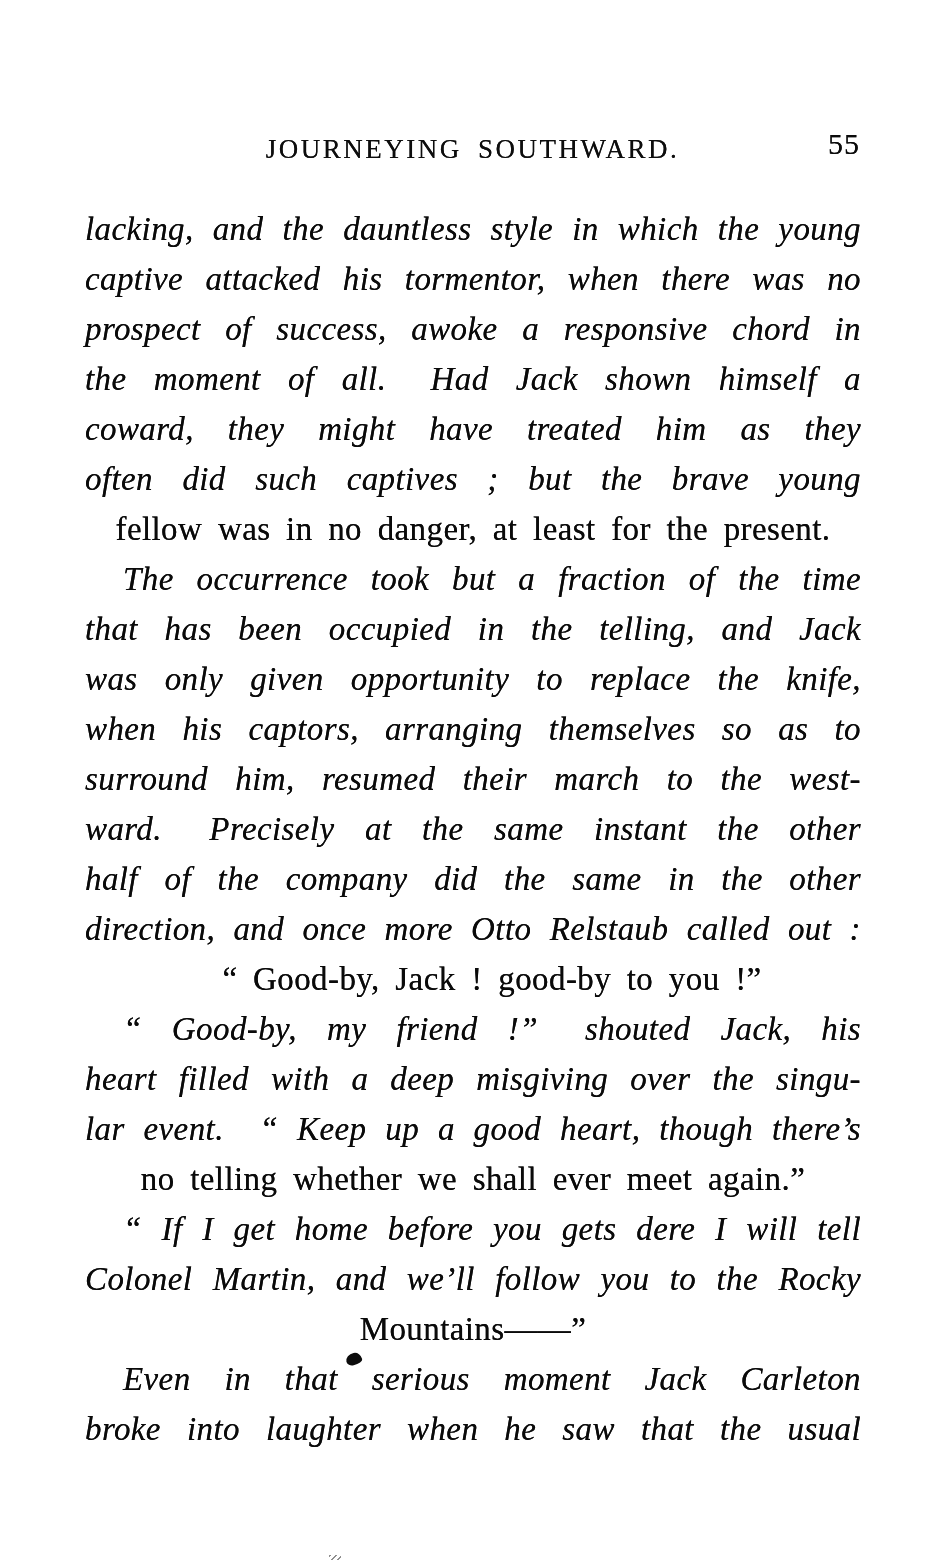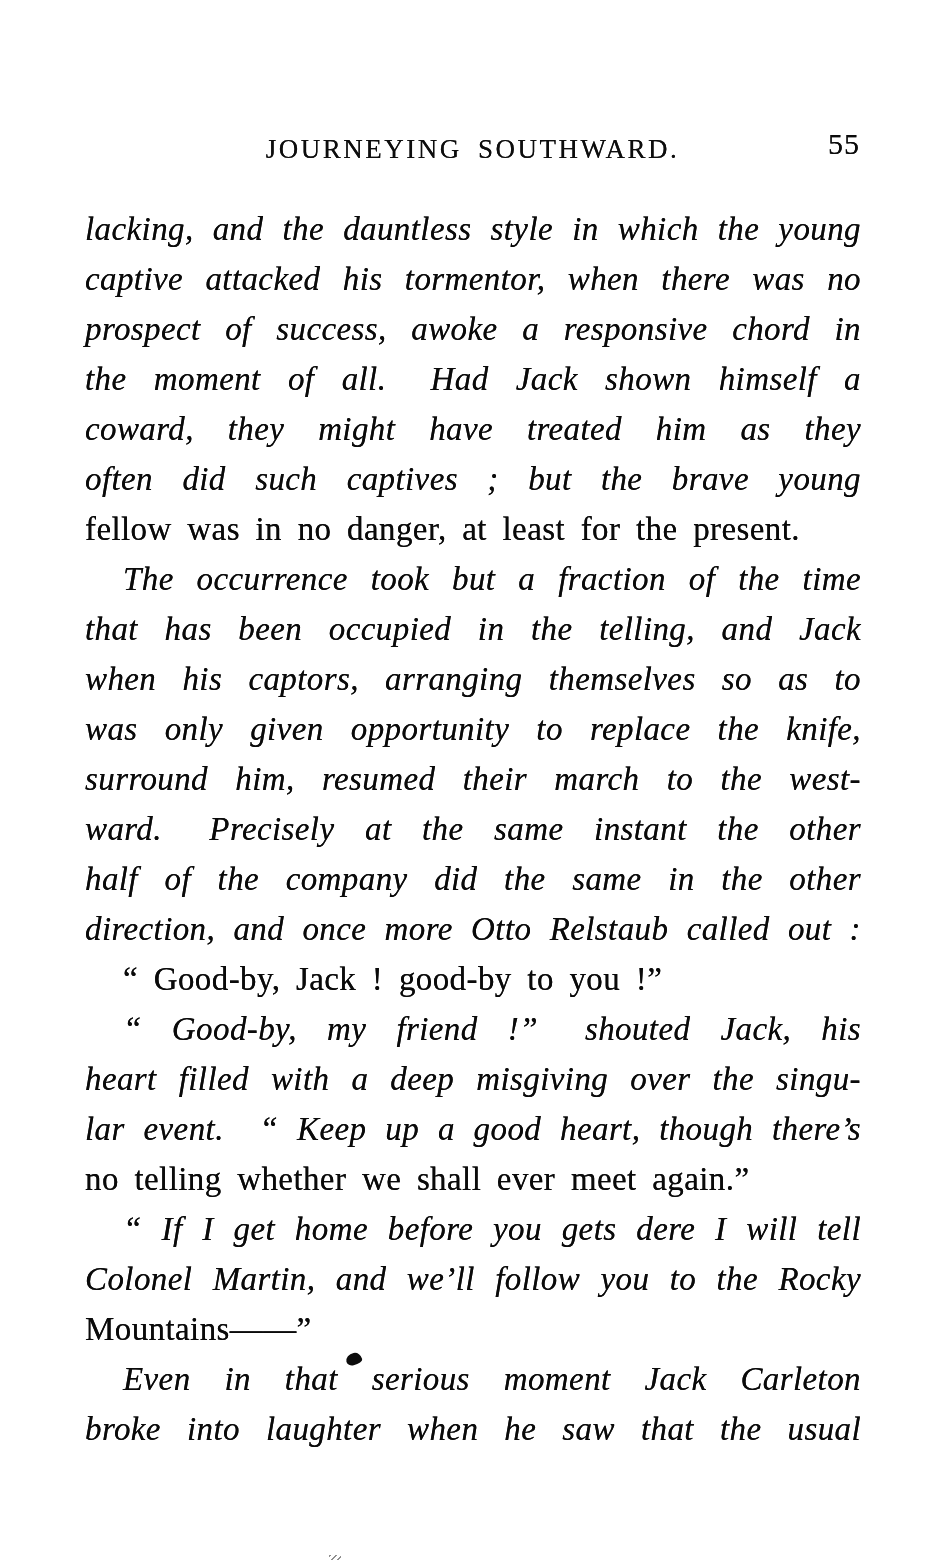--- a/index.html
+++ b/index.html
@@ -49,21 +49,21 @@
     top: 188px;
     width: 776px;
     font-size: 33px;
     line-height: 50px;
     letter-spacing: 0.4px;
     word-spacing: 7px;
     color: #0a0a0a;
     text-shadow: 0 0 0.6px rgba(0,0,0,0.85);
   }
   .line {
-    text-align: left;
+    text-align: center;
     white-space: normal;
   }
   .line.just {
     text-align: justify;
     text-align-last: justify;
     font-style: italic;
   }
   .line.indent {
     padding-left: 38px;
   }
@@ -108,22 +108,22 @@
   <div class="text-block" id="text-block">
       <div class="line just">lacking, and the dauntless style in which the young</div>
       <div class="line just">captive attacked his tormentor, when there was no</div>
       <div class="line just">prospect of success, awoke a responsive chord in</div>
       <div class="line just">the moment of all.  Had Jack shown himself a</div>
       <div class="line just">coward, they might have treated him as they</div>
       <div class="line just">often did such captives ; but the brave young</div>
       <div class="line">fellow was in no danger, at least for the present.</div>
       <div class="line indent just">The occurrence took but a fraction of the time</div>
       <div class="line just">that has been occupied in the telling, and Jack</div>
+      <div class="line just">was only given opportunity to replace the knife,</div>
       <div class="line just">when his captors, arranging themselves so as to</div>
-      <div class="line just">was only given opportunity to replace the knife,</div>
       <div class="line just">surround him, resumed their march to the west-</div>
       <div class="line just">ward.  Precisely at the same instant the other</div>
       <div class="line just">half of the company did the same in the other</div>
       <div class="line just">direction, and once more Otto Relstaub called out :</div>
       <div class="line indent">“ Good-by, Jack ! good-by to you !”</div>
       <div class="line indent just">“ Good-by, my friend !”  shouted Jack, his</div>
       <div class="line just">heart filled with a deep misgiving over the singu-</div>
       <div class="line just">lar event.  “ Keep up a good heart, though there’s</div>
       <div class="line">no telling whether we shall ever meet again.”</div>
       <div class="line indent just">“ If I get home before you gets dere I will tell</div>

